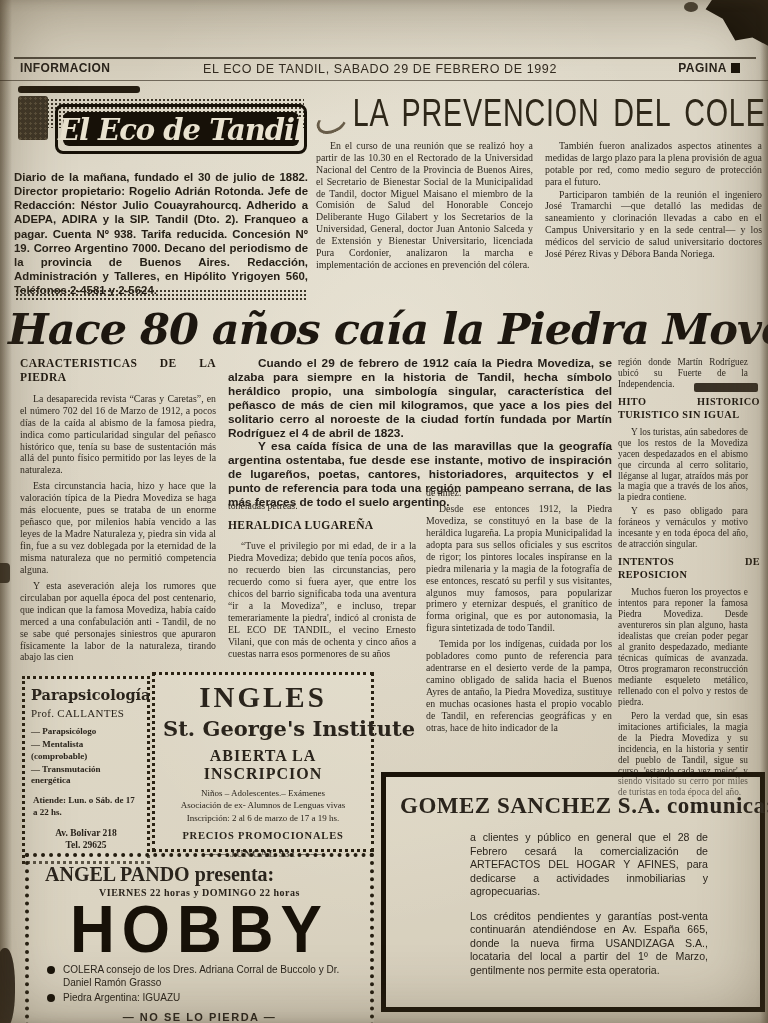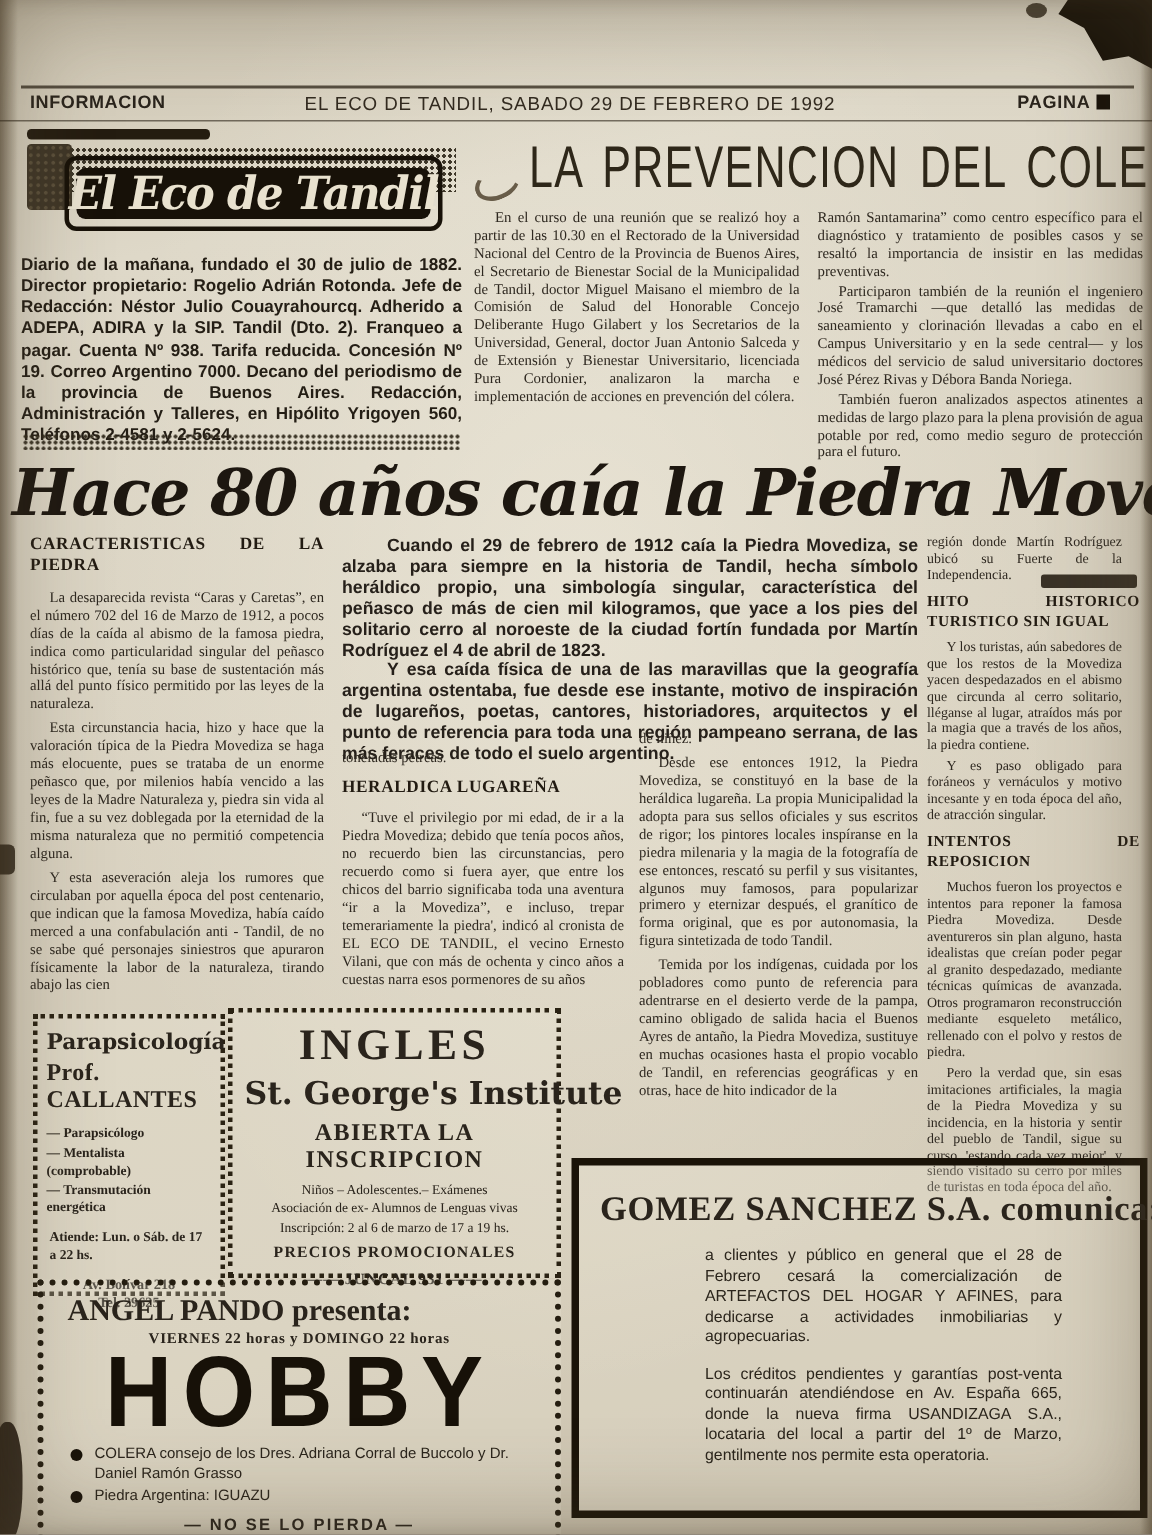--- a/index.html
+++ b/index.html
@@ -32,21 +32,21 @@
   .topbar-sec{left:20px;top:61px;font-family:"Liberation Sans",sans-serif;font-weight:bold;font-size:12px;letter-spacing:.4px;}
   .topbar-title{left:120px;top:62px;width:520px;text-align:center;font-family:"Liberation Sans",sans-serif;font-size:12.5px;letter-spacing:.6px;color:#332b20;}
   .topbar-page{right:28px;top:61px;font-family:"Liberation Sans",sans-serif;font-weight:bold;font-size:12px;letter-spacing:.5px;}
   .pg-square{display:inline-block;width:9px;height:10px;background:#171108;margin-left:4px;vertical-align:-1px;}
   
   .halftone{background-image:radial-gradient(circle,#2c2517 1.05px,rgba(0,0,0,0) 1.3px);background-size:4px 4px;opacity:.9;}
   .ht-top{left:46px;top:98px;width:258px;height:30px;}
   .ht-bottom{left:15px;top:289px;width:292px;height:11px;}
   .stamp{left:18px;top:96px;width:30px;height:44px;background:#3e3526;border-radius:3px;
     background-image:radial-gradient(circle,#5a4f3a 1px,transparent 1.4px);background-size:5px 5px;}
-  .mast-box{left:43px;top:104px;width:252px;height:50px;border:3px solid #171108;border-radius:8px;padding:5px;box-sizing:border-box;background:transparent;}
+  .mast-box{left:55px;top:104px;width:252px;height:50px;border:3px solid #171108;border-radius:8px;padding:5px;box-sizing:border-box;background:transparent;}
   .mast-box-inner{width:100%;height:100%;background:#171108;border-radius:6px;display:flex;align-items:center;justify-content:center;}
   .mast-logo{color:#e9e2cf;font-family:"DejaVu Serif",serif;font-style:italic;font-weight:bold;font-size:29px;letter-spacing:-1px;transform:scaleY(1.05);white-space:nowrap;}
   .mast-text{left:14px;top:170px;width:294px;font-family:"Liberation Sans",sans-serif;font-weight:bold;font-size:11.4px;line-height:1.24;text-align:justify;color:#241e15;}
   
   .colera-title{left:312px;top:90px;width:452px;text-align:center;font-family:"Liberation Sans",sans-serif;
     font-weight:400;font-size:35px;color:#2e2719;transform:scale(.82,1.12);transform-origin:center top;white-space:nowrap;letter-spacing:1px;word-spacing:6px;}
   .colera-cols{left:316px;top:140px;width:446px;display:flex;gap:12px;}
   .ccol{width:50%;font-size:9.9px;line-height:1.2;text-align:justify;color:#2e2820;}
   .ccol p{margin:0 0 1px 0;text-indent:14px;}
   
@@ -63,21 +63,21 @@
   .col2{left:228px;top:500px;width:188px;}
   .col2 .colhead{margin:6px 0 8px 0;}
   .col3{left:426px;top:487px;width:186px;}
   .col4{left:618px;top:357px;width:142px;font-size:9.3px;line-height:1.18;}
   .col4 p{margin:0 12px 3px 0;}
   .col4 .colhead{font-size:10.3px;margin:6px 0 5px 0;}
   
   .ad{box-sizing:border-box;background:rgba(240,235,220,.25);}
   .ad-para{left:22px;top:676px;width:128px;height:188px;border:3px dotted #2a2213;padding:7px 6px;text-align:left;}
   .ad-para .t{font-family:"DejaVu Serif",serif;font-weight:bold;font-size:14.5px;text-align:center;margin:0 0 4px 0;}
-  .ad-para .prof{font-weight:bold;font-size:16px;margin:0 0 7px 0;letter-spacing:.3px;}
+  .ad-para .prof{font-weight:normal;font-size:11px;margin:0 0 7px 0;letter-spacing:.3px;}
   .ad-para .it{font-weight:bold;font-size:9px;line-height:1.25;margin:0 0 2px 0;}
   .ad-para .sch{font-weight:bold;font-size:9px;margin:9px 0 8px 2px;line-height:1.3;}
   .ad-para .adr{font-weight:bold;font-size:9.5px;text-align:center;margin:0;line-height:1.3;}
   .ad-ingles{left:152px;top:672px;width:222px;height:180px;border:3px dotted #2a2213;padding:6px 8px;text-align:center;}
   .ad-ingles .t{font-family:"Liberation Serif",serif;font-weight:bold;font-size:29px;letter-spacing:3px;margin:0;}
   .ad-ingles .sub{font-family:"DejaVu Serif",serif;font-weight:bold;font-size:21px;margin:2px 0 6px 0;white-space:nowrap;}
   .ad-ingles .open{font-weight:bold;font-size:16px;letter-spacing:1px;margin:0 0 5px 0;}
   .ad-ingles .ln{font-size:9px;margin:0 0 1px 0;line-height:1.25;}
   .ad-ingles .promo{font-weight:bold;font-size:10.5px;letter-spacing:.8px;margin:6px 0 7px 0;}
   .ad-ingles .adr{font-weight:bold;font-size:10.5px;letter-spacing:.6px;margin:0;}
@@ -125,23 +125,22 @@
   </div>
   <div class="abs mast-text">Diario de la mañana, fundado el 30 de julio de 1882. Director propietario: Rogelio Adrián Rotonda. Jefe de Redacción: Néstor Julio Couayrahourcq. Adherido a ADEPA, ADIRA y la SIP. Tandil (Dto. 2). Franqueo a pagar. Cuenta Nº 938. Tarifa reducida. Concesión Nº 19. Correo Argentino 7000. Decano del periodismo de la provincia de Buenos Aires. Redacción, Administración y Talleres, en Hipólito Yrigoyen 560, Teléfonos 2-4581 y 2-5624.</div>
   <div class="abs halftone ht-bottom"></div>
 
   <div class="abs colera-title">LA PREVENCION DEL COLERA</div>
   <div class="abs colera-cols">
     <div class="ccol">
       <p>En el curso de una reunión que se realizó hoy a partir de las 10.30 en el Rectorado de la Universidad Nacional del Centro de la Provincia de Buenos Aires, el Secretario de Bienestar Social de la Municipalidad de Tandil, doctor Miguel Maisano el miembro de la Comisión de Salud del Honorable Concejo Deliberante Hugo Gilabert y los Secretarios de la Universidad, General, doctor Juan Antonio Salceda y de Extensión y Bienestar Universitario, licenciada Pura Cordonier, analizaron la marcha e implementación de acciones en prevención del cólera.</p>
     </div>
     <div class="ccol">
-      <p class="noindent" style="text-indent:0;">Ramón Santamarina” como centro específico para el diagnóstico y tratamiento de posibles casos y se resaltó la importancia de insistir en las medidas preventivas.</p>
+      <p>También fueron analizados aspectos atinentes a medidas de largo plazo para la plena provisión de agua potable por red, como medio seguro de protección para el futuro.</p>
       <p>Participaron también de la reunión el ingeniero José Tramarchi —que detalló las medidas de saneamiento y clorinación llevadas a cabo en el Campus Universitario y en la sede central— y los médicos del servicio de salud universitario doctores José Pérez Rivas y Débora Banda Noriega.</p>
-      <p>También fueron analizados aspectos atinentes a medidas de largo plazo para la plena provisión de agua potable por red, como medio seguro de protección para el futuro.</p>
     </div>
   </div>
 
   <div class="abs headline">Hace 80 años caía la Piedra Movediza</div>
 
   <div class="abs fcol col1">
     <h3 class="colhead">CARACTERISTICAS DE LA PIEDRA</h3>
     <p>La desaparecida revista “Caras y Caretas”, en el número 702 del 16 de Marzo de 1912, a pocos días de la caída al abismo de la famosa piedra, indica como particularidad singular del peñasco histórico que, tenía su base de sustentación más allá del punto físico permitido por las leyes de la naturaleza.</p>
     <p>Esta circunstancia hacia, hizo y hace que la valoración típica de la Piedra Movediza se haga más elocuente, pues se trataba de un enorme peñasco que, por milenios había vencido a las leyes de la Madre Naturaleza y, piedra sin vida al fin, fue a su vez doblegada por la eternidad de la misma naturaleza que no permitió competencia alguna.</p>
     <p>Y esta aseveración aleja los rumores que circulaban por aquella época del post centenario, que indican que la famosa Movediza, había caído merced a una confabulación anti - Tandil, de no se sabe qué personajes siniestros que apuraron físicamente la labor de la naturaleza, tirando abajo las cien</p>

